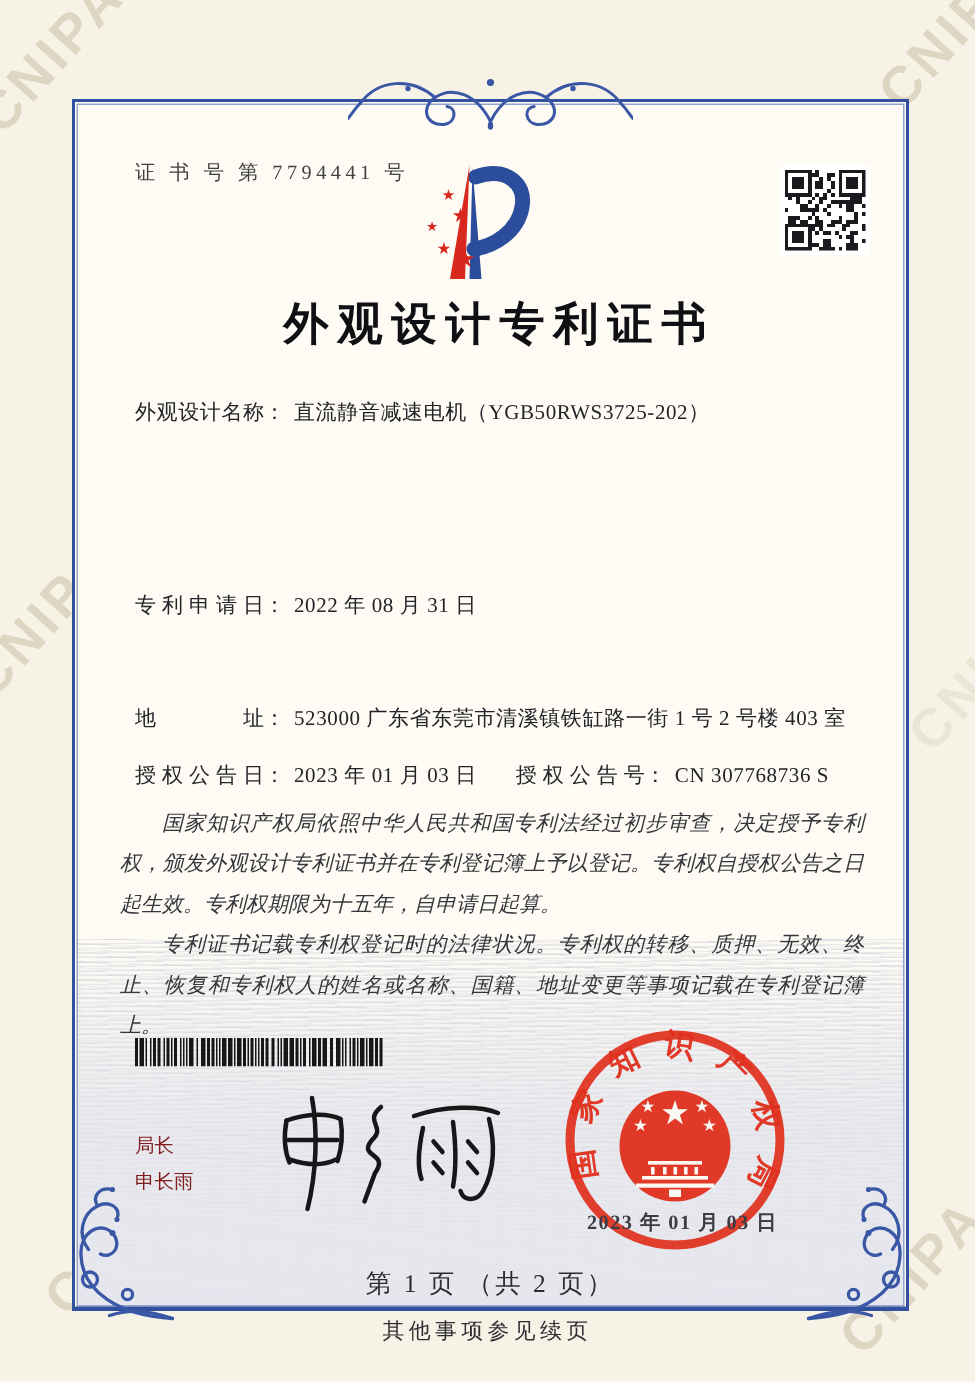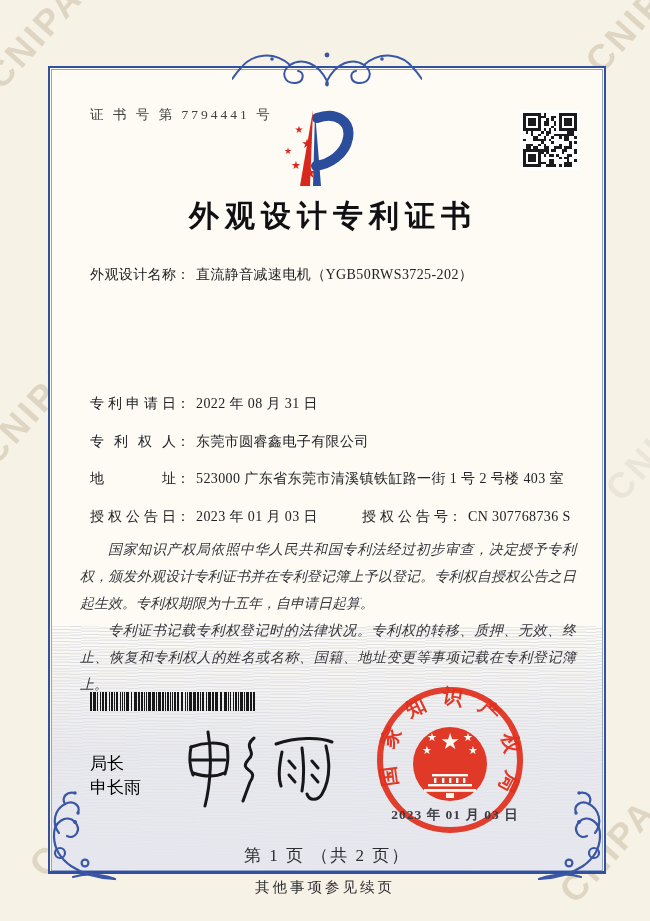--- a/index.html
+++ b/index.html
@@ -48,35 +48,35 @@
   .cert-no{position:absolute;left:40px;top:38px;font-size:13.5px;letter-spacing:3px;color:#404040;z-index:4;}
   .logo{position:absolute;left:216px;top:40px;z-index:4;}
   .qr{position:absolute;left:470px;top:42px;width:54px;height:54px;background:#fff;padding:3px;z-index:4;}
   .title{
     position:absolute;left:12px;right:0;top:128px;text-align:center;
     font-size:30px;font-weight:bold;letter-spacing:6px;color:#101014;z-index:4;
   }
   
   .frow{position:absolute;left:40px;right:24px;font-size:14px;color:#222227;z-index:4;white-space:nowrap;}
   .r1{top:198px;} .r2{top:250px;} .r3{top:290px;} .r4{top:327px;}
-  .r5{top:365px;} .r6{top:402px;} .r7{top:440px;display:flex;gap:44px;align-items:flex-end;}
+  .r5{top:365px;} .r6{top:402px;} .r7{top:440px;display:flex;gap:26px;align-items:flex-end;}
   .flabel{display:inline-block;width:86px;text-align:justify;text-align-last:justify;vertical-align:bottom;}
   .fcolon{display:inline-block;margin-right:6px;}
   .fvalue{letter-spacing:0.4px;}
   
   .legal{
     position:absolute;left:30px;right:28px;top:468px;z-index:4;
     font-size:14px;line-height:27px;color:#35353b;
     font-style:italic;text-align:justify;
   }
   .legal p{margin:0;text-indent:2em;}
   
   .barcode{position:absolute;left:40px;top:624px;width:167px;height:19px;z-index:4;}
   .director{position:absolute;left:40px;top:684px;z-index:4;font-family:"Liberation Sans","DejaVu Sans",sans-serif;
-    font-size:17px;color:#000000;line-height:24px;}
+    font-size:13px;color:#7f1d1d;line-height:24px;}
   .signature{position:absolute;left:128px;top:660px;z-index:4;}
   .seal{position:absolute;left:324px;top:616px;z-index:4;}
   .seal-date{
     position:absolute;left:330px;top:738px;width:150px;text-align:center;z-index:5;
     font-size:13.5px;font-weight:bold;letter-spacing:1px;color:#3c3c44;
   }
   .page-info{position:absolute;left:0;right:0;top:776px;text-align:center;font-size:17px;letter-spacing:2px;color:#2c2c31;z-index:4;}
   .continuation{
     position:absolute;left:0;right:0;top:878px;text-align:center;z-index:2;
     font-size:14.5px;letter-spacing:3px;color:#2e2e33;
@@ -378,23 +378,20 @@
     </svg>
 
   <div class="title">外观设计专利证书</div>
 
   <div class="frow r1">
     <span class="flabel">外观设计名称</span><span class="fcolon">：</span><span class="fvalue">直流静音减速电机（YGB50RWS3725-202）</span>
   </div>
   <div class="frow r4">
     <span class="flabel">专利申请日</span><span class="fcolon">：</span><span class="fvalue">2022 年 08 月 31 日</span>
   </div>
-  <div class="frow r5">
-    <span class="flabel">专利权人</span><span class="fcolon">：</span><span class="fvalue">东莞市圆睿鑫电子有限公司</span>
-  </div>
   <div class="frow r6">
     <span class="flabel">地址</span><span class="fcolon">：</span><span class="fvalue">523000 广东省东莞市清溪镇铁缸路一街 1 号 2 号楼 403 室</span>
   </div>
   <div class="frow r7">
     <span>
       <span class="flabel">授权公告日</span><span class="fcolon">：</span><span class="fvalue">2023 年 01 月 03 日</span>
     </span>
     <span>
       <span class="flabel">授权公告号</span><span class="fcolon">：</span><span class="fvalue">CN 307768736 S</span>
     </span>

